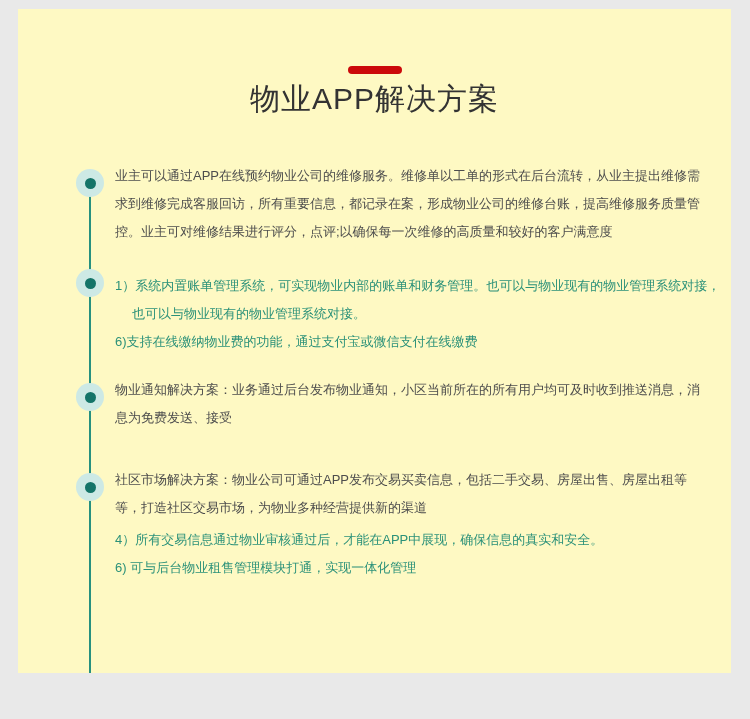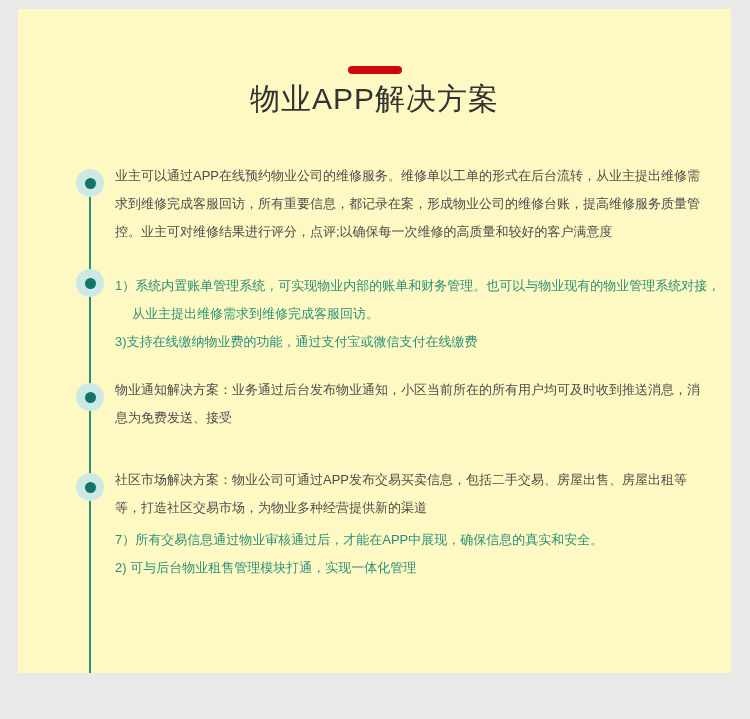--- a/index.html
+++ b/index.html
@@ -75,38 +75,38 @@
     </div>
 
     <div class="item mb26">
       <span class="dot">
           <span class="dot-inner"></span>
         </span>
     </div>
 
     <div class="note mb20">
       <p>1）系统内置账单管理系统，可实现物业内部的账单和财务管理。也可以与物业现有的物业管理系统对接，</p>
-      <p class="indent">从业主提出维修需求到维修完成客服回访。</p>
-      <p>3)支持在线缴纳物业费的功能，通过支付宝或微信支付在线缴费</p>
+      <p class="indent">也可以与物业现有的物业管理系统对接。</p>
+      <p>6)支持在线缴纳物业费的功能，通过支付宝或微信支付在线缴费</p>
     </div>
 
     <div class="item mb25">
       <span class="dot">
           <span class="dot-inner"></span>
         </span>
       <p class="txt">物业通知解决方案：业务通过后台发布物业通知，小区当前所在的所有用户均可及时收到推送消息，消息为免费发送、接受</p>
     </div>
 
     <div class="item mb10">
       <span class="dot">
           <span class="dot-inner"></span>
         </span>
       <p class="txt">社区市场解决方案：物业公司可通过APP发布交易买卖信息，包括二手交易、房屋出售、房屋出租等等，打造社区交易市场，为物业多种经营提供新的渠道</p>
     </div>
 
     <div class="note mb26">
-      <p>7）所有交易信息通过物业审核通过后，才能在APP中展现，确保信息的真实和安全。</p>
-      <p>2) 可与后台物业租售管理模块打通，实现一体化管理</p>
+      <p>4）所有交易信息通过物业审核通过后，才能在APP中展现，确保信息的真实和安全。</p>
+      <p>6) 可与后台物业租售管理模块打通，实现一体化管理</p>
     </div>
 
 
   </div>
 </div>
 
 </body></html>

